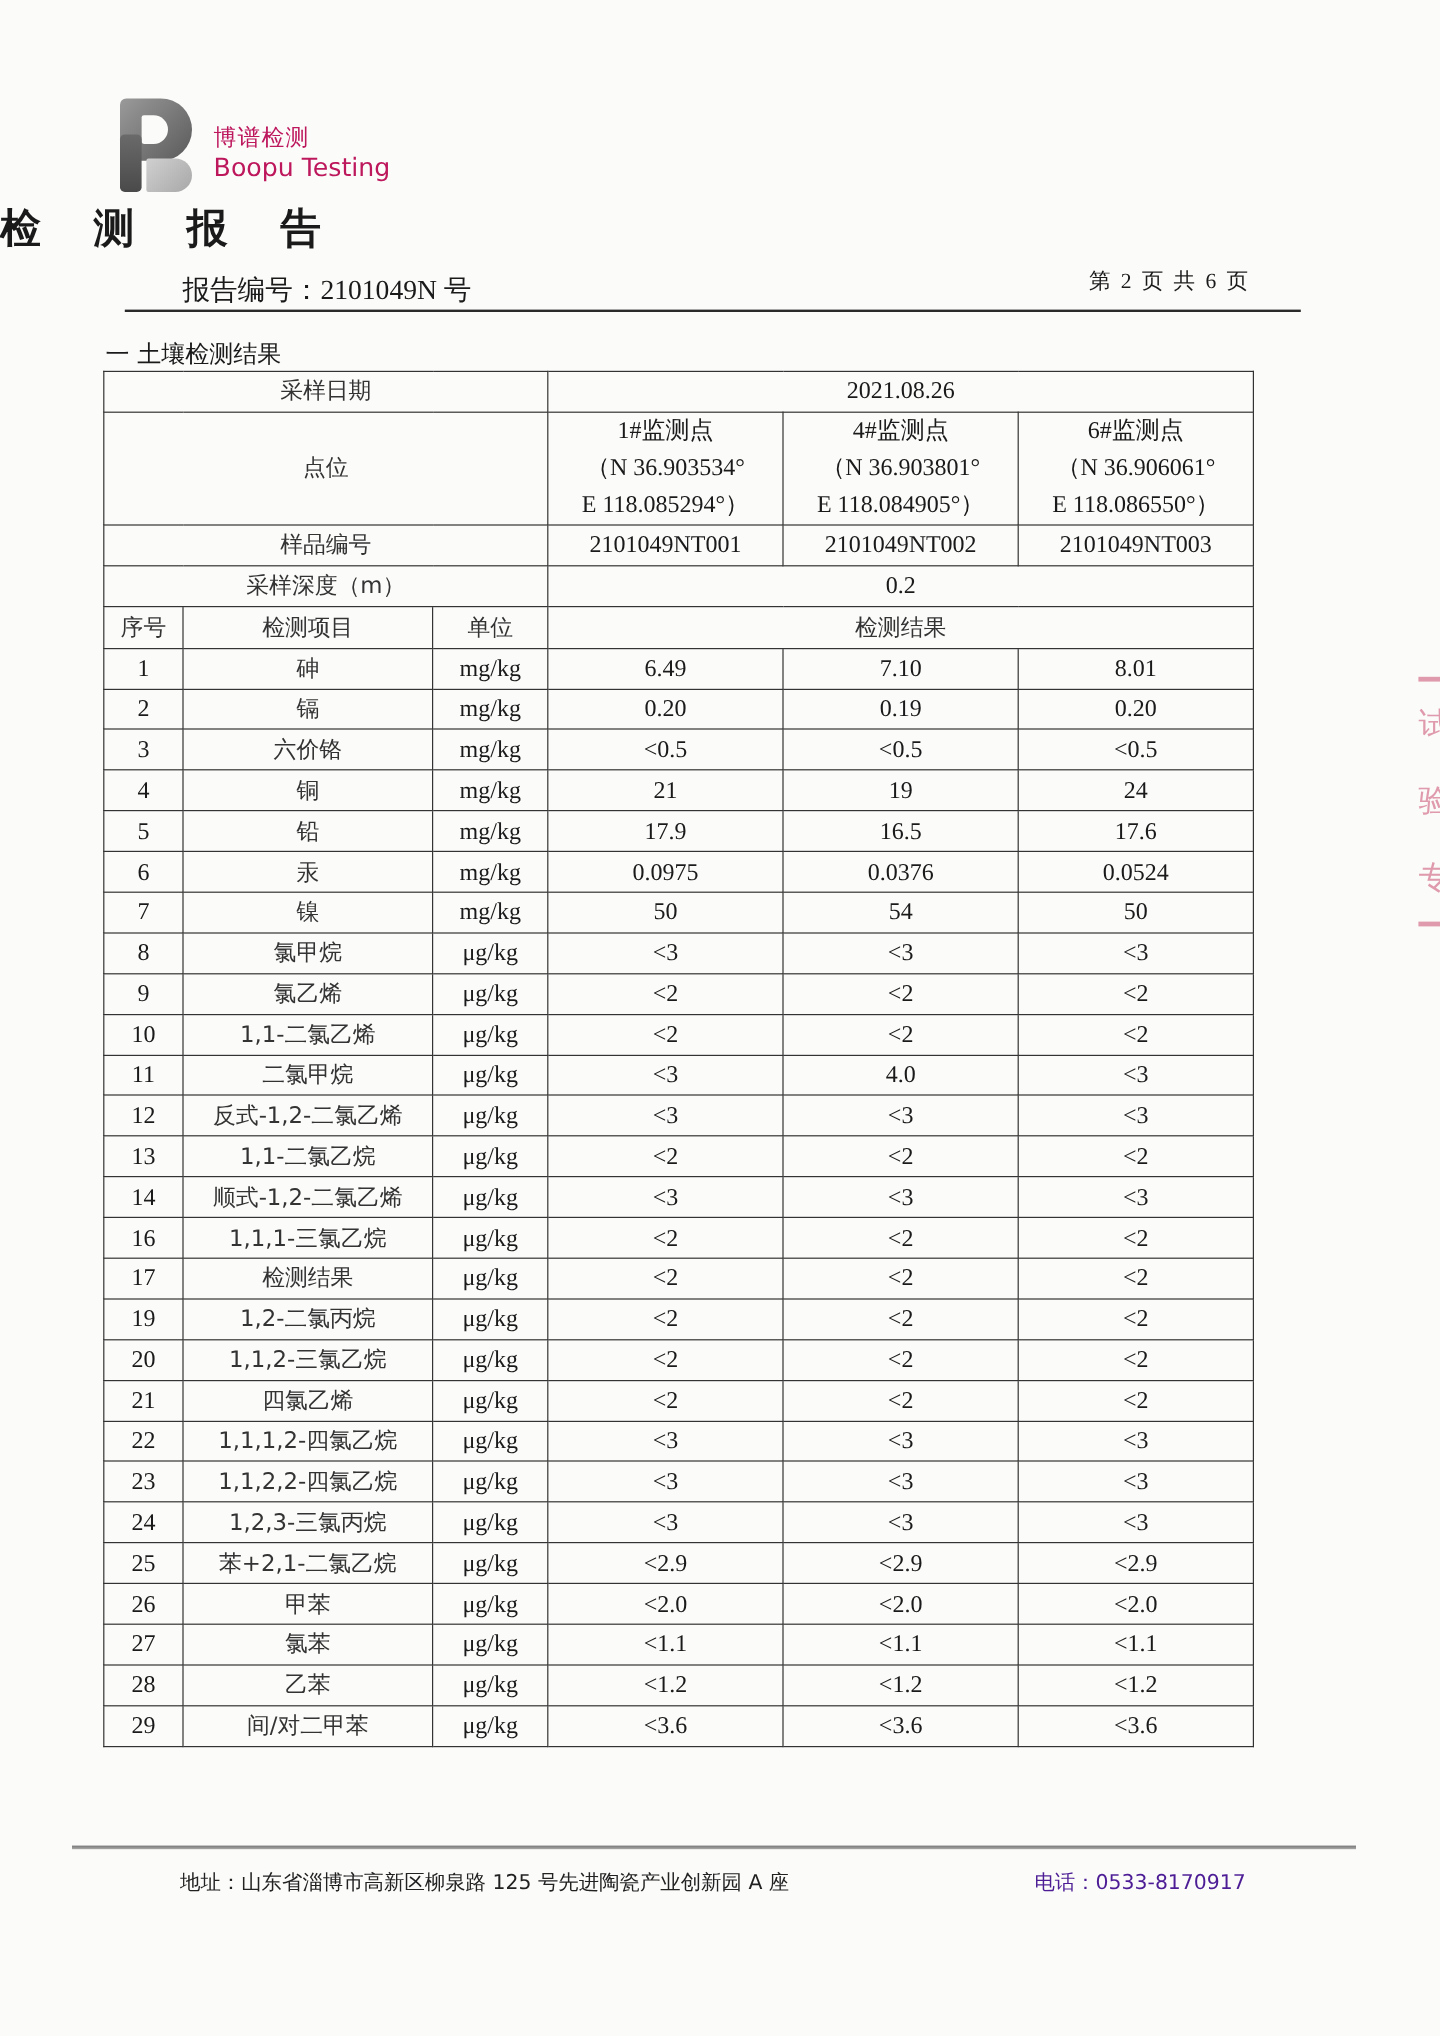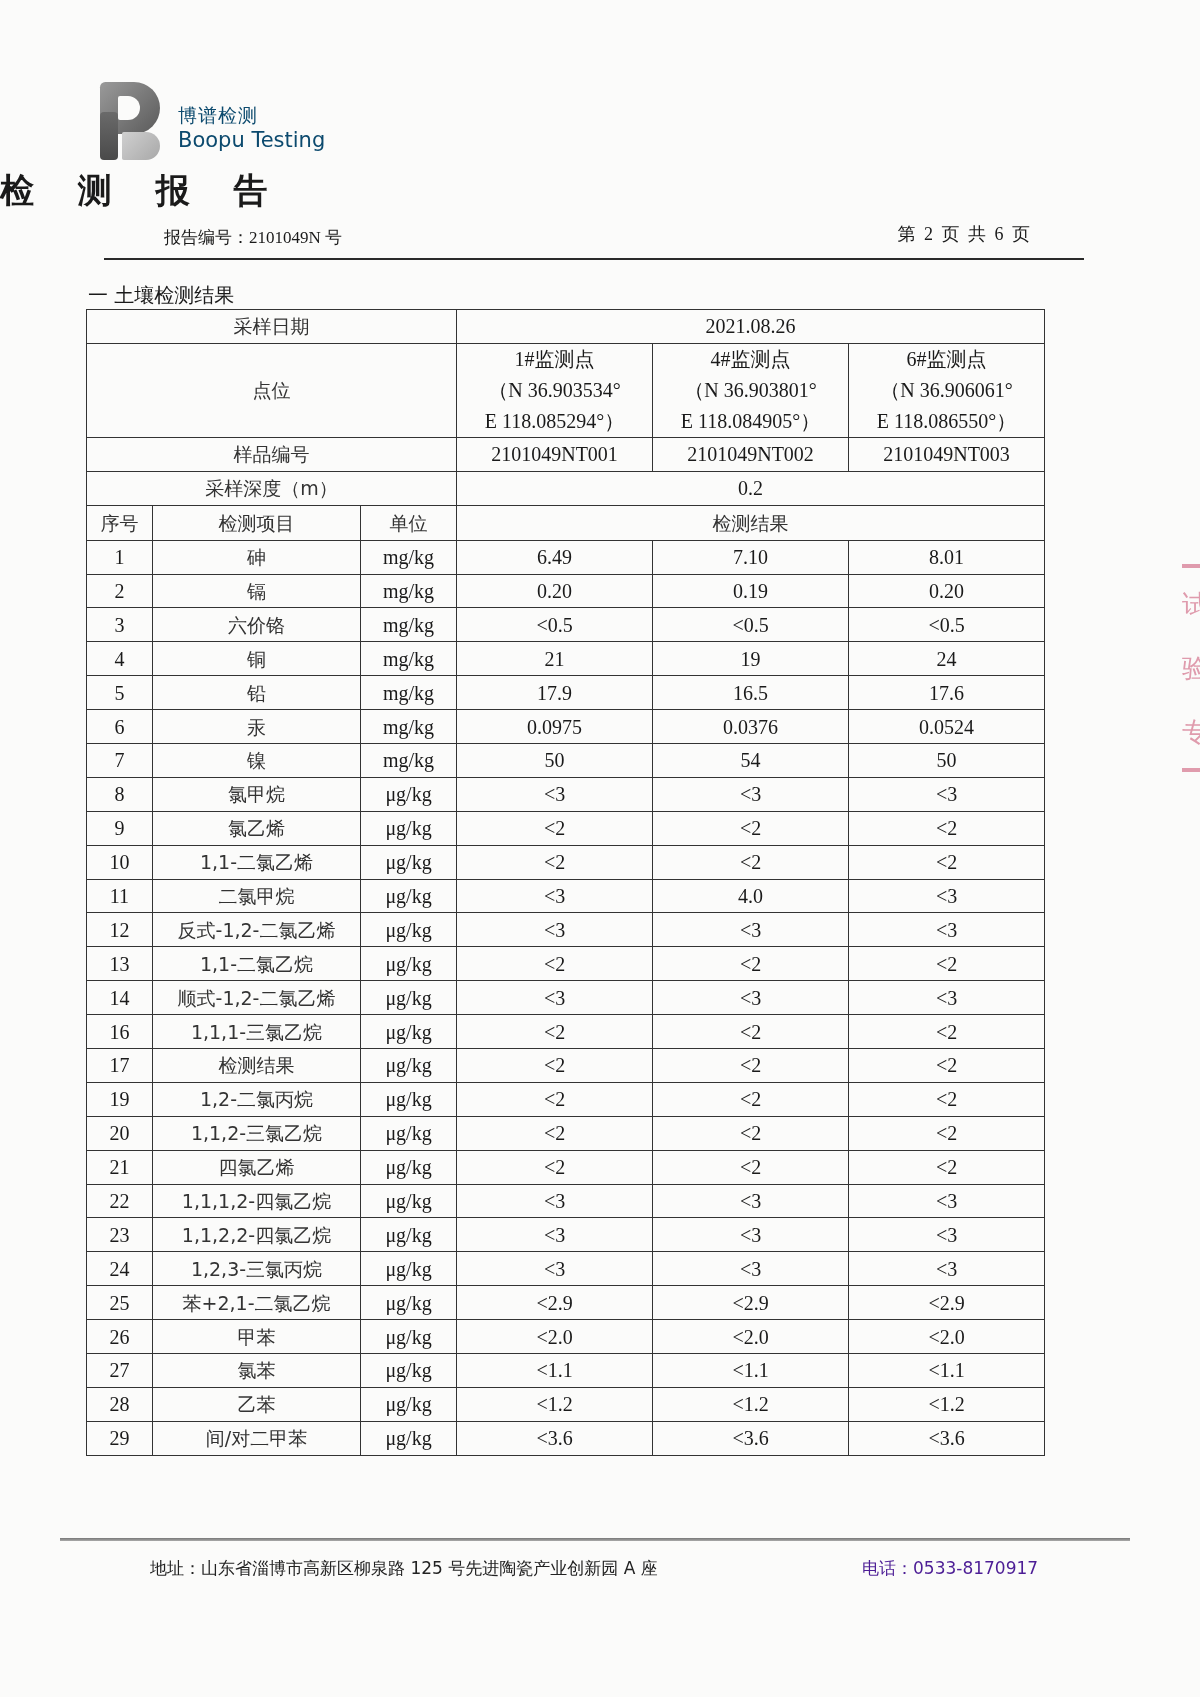--- a/index.html
+++ b/index.html
@@ -10,27 +10,27 @@
     overflow: hidden;
     font-family: "Liberation Serif", "DejaVu Serif", serif;
     color: #1a1a1a;
   }
   .logo { position: absolute; left: 100px; top: 82px; display: flex; align-items: center; }
   .logo-mark { width: 62px; height: 78px; position: relative; }
   .logo-mark .p1 { position: absolute; left: 0; top: 0; width: 60px; height: 52px; background: linear-gradient(135deg,#9a9a9a,#5a5a5a); border-radius: 6px 30px 30px 6px; }
   .logo-mark .p1i { position: absolute; left: 18px; top: 14px; width: 22px; height: 24px; background: #fbfbfa; border-radius: 2px 12px 12px 2px; }
   .logo-mark .p2 { position: absolute; left: 0; top: 30px; width: 18px; height: 48px; background: linear-gradient(180deg,#6a6a6a,#4a4a4a); border-radius: 4px; }
   .logo-mark .p3 { position: absolute; left: 22px; top: 50px; width: 38px; height: 28px; background: linear-gradient(135deg,#d0d0d0,#a8a8a8); border-radius: 2px 16px 16px 2px; }
-  .logo-text { margin-left: 16px; margin-top: 14px; font-family: "DejaVu Sans", sans-serif; color: #0c4a6e; }
+  .logo-text { margin-left: 16px; margin-top: 14px; font-family: "DejaVu Sans", sans-serif; color: #be185d; }
   .logo-cn { font-size: 19px; line-height: 24px; letter-spacing: 1px; }
   .logo-en { font-size: 21px; line-height: 26px; }
 
   .title { position: absolute; left: 0; width: 1200px; top: 168px; text-align: left; font-size: 34px; letter-spacing: 16px; font-weight: bold; font-family: "DejaVu Serif", serif; }
-  .report-no { position: absolute; left: 164px; top: 226px; font-size: 17px; }
-  .page-no { position: absolute; right: 168px; top: 222px; font-size: 18px; letter-spacing: 2px; }
+  .report-no { position: absolute; left: 152px; top: 226px; font-size: 23px; }
+  .page-no { position: absolute; right: 158px; top: 222px; font-size: 18px; letter-spacing: 2px; }
   .rule-top { position: absolute; left: 104px; top: 258px; width: 980px; height: 2px; background: #2a2a2a; }
   .section { position: absolute; left: 88px; top: 282px; font-size: 20px; font-family: "DejaVu Sans", sans-serif; }
 
   table.data {
     position: absolute; left: 86px; top: 309px;
     border-collapse: collapse;
     width: 816px;
     table-layout: fixed;
   }
   table.data td {

